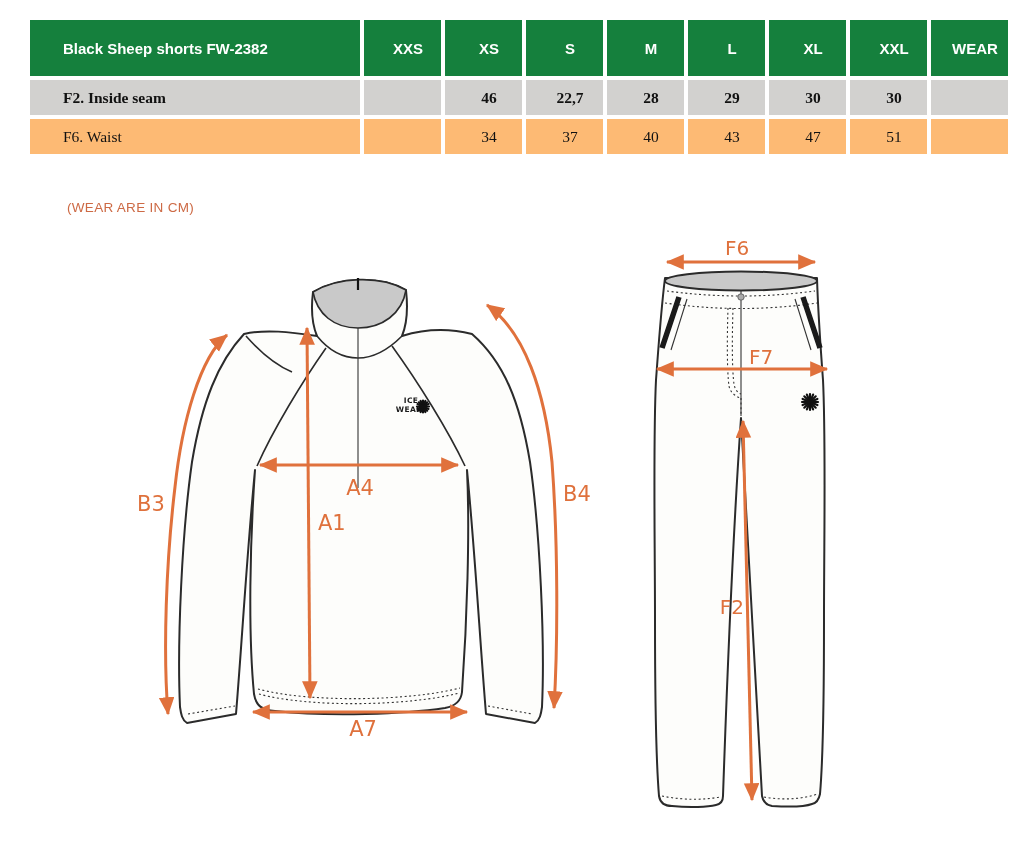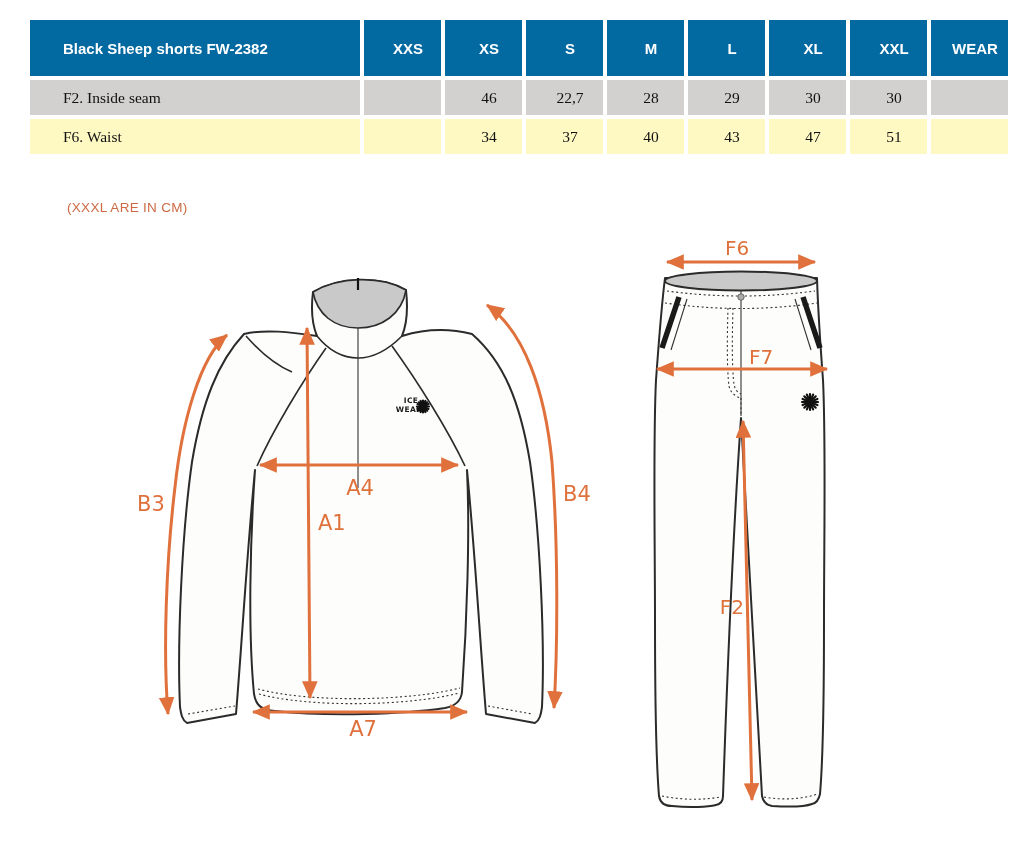--- a/index.html
+++ b/index.html
@@ -3,25 +3,25 @@
 <meta charset="utf-8">
 <style>
   html,body{margin:0;padding:0;background:#ffffff;}
   .stage{position:relative;width:1031px;height:849px;background:#ffffff;overflow:hidden;
          font-family:"Liberation Sans", sans-serif;}
   
   table.size-table{position:absolute;left:26px;top:16px;border-collapse:separate;border-spacing:4px;}
   table.size-table td{height:33px;font-family:"Liberation Serif", serif;font-size:15.5px;color:#111;
                       text-align:center;vertical-align:middle;padding-left:12px;}
   table.size-table td.row-label{text-align:left;padding-left:33px;}
-  table.size-table tr.hdr td{height:54px;background:#0369a1;color:#ffffff;
+  table.size-table tr.hdr td{height:54px;background:#15803d;color:#ffffff;
       font-family:"Liberation Sans", sans-serif;font-weight:bold;font-size:15px;}
   table.size-table tr.hdr td.title-cell{text-align:left;padding-left:33px;}
-  tr.r-dark td{background:#D2D1CF;}
-  tr.r-light td{background:#fef9c3;}
+  tr.r-dark td{background:#D2D1CF;font-weight:bold;}
+  tr.r-light td{background:#fdba74;}
   .col-label{width:330px;} .col-size{width:77px;}
   
   .units-note{position:absolute;left:67px;top:200px;color:#CD6A45;font-size:13.5px;
               letter-spacing:.3px;font-family:"Liberation Sans", sans-serif;}
   
   .shirt-svg{position:absolute;left:130px;top:262px;}
   .pants-svg{position:absolute;left:640px;top:240px;}
   .garment{fill:#FDFDFB;stroke:#2b2b2b;stroke-width:2;stroke-linejoin:round;}
   .seam{fill:none;stroke:#2b2b2b;stroke-width:1.6;}
   .thin{fill:none;stroke:#333;stroke-width:1.1;}
@@ -79,21 +79,21 @@
       <td>37</td>
       <td>40</td>
       <td>43</td>
       <td>47</td>
       <td>51</td>
       <td></td>
     </tr>
   </tbody>
     </table>
 
-  <div class="units-note">(XXXL ARE IN CM)</div>
+  <div class="units-note">(WEAR ARE IN CM)</div>
 
   <svg class="shirt-svg" width="475" height="505" viewBox="0 0 475 505" xmlns="http://www.w3.org/2000/svg">
     <defs>
       <marker id="ah1" orient="auto-start-reverse" markerWidth="7" markerHeight="6" refX="5.6" refY="2.6" markerUnits="strokeWidth">
         <path d="M0,0 L6,2.6 L0,5.2 Z" fill="#E0713C"></path>
       </marker>
     </defs>
 
     <path class="garment" d="
       M 183 30

